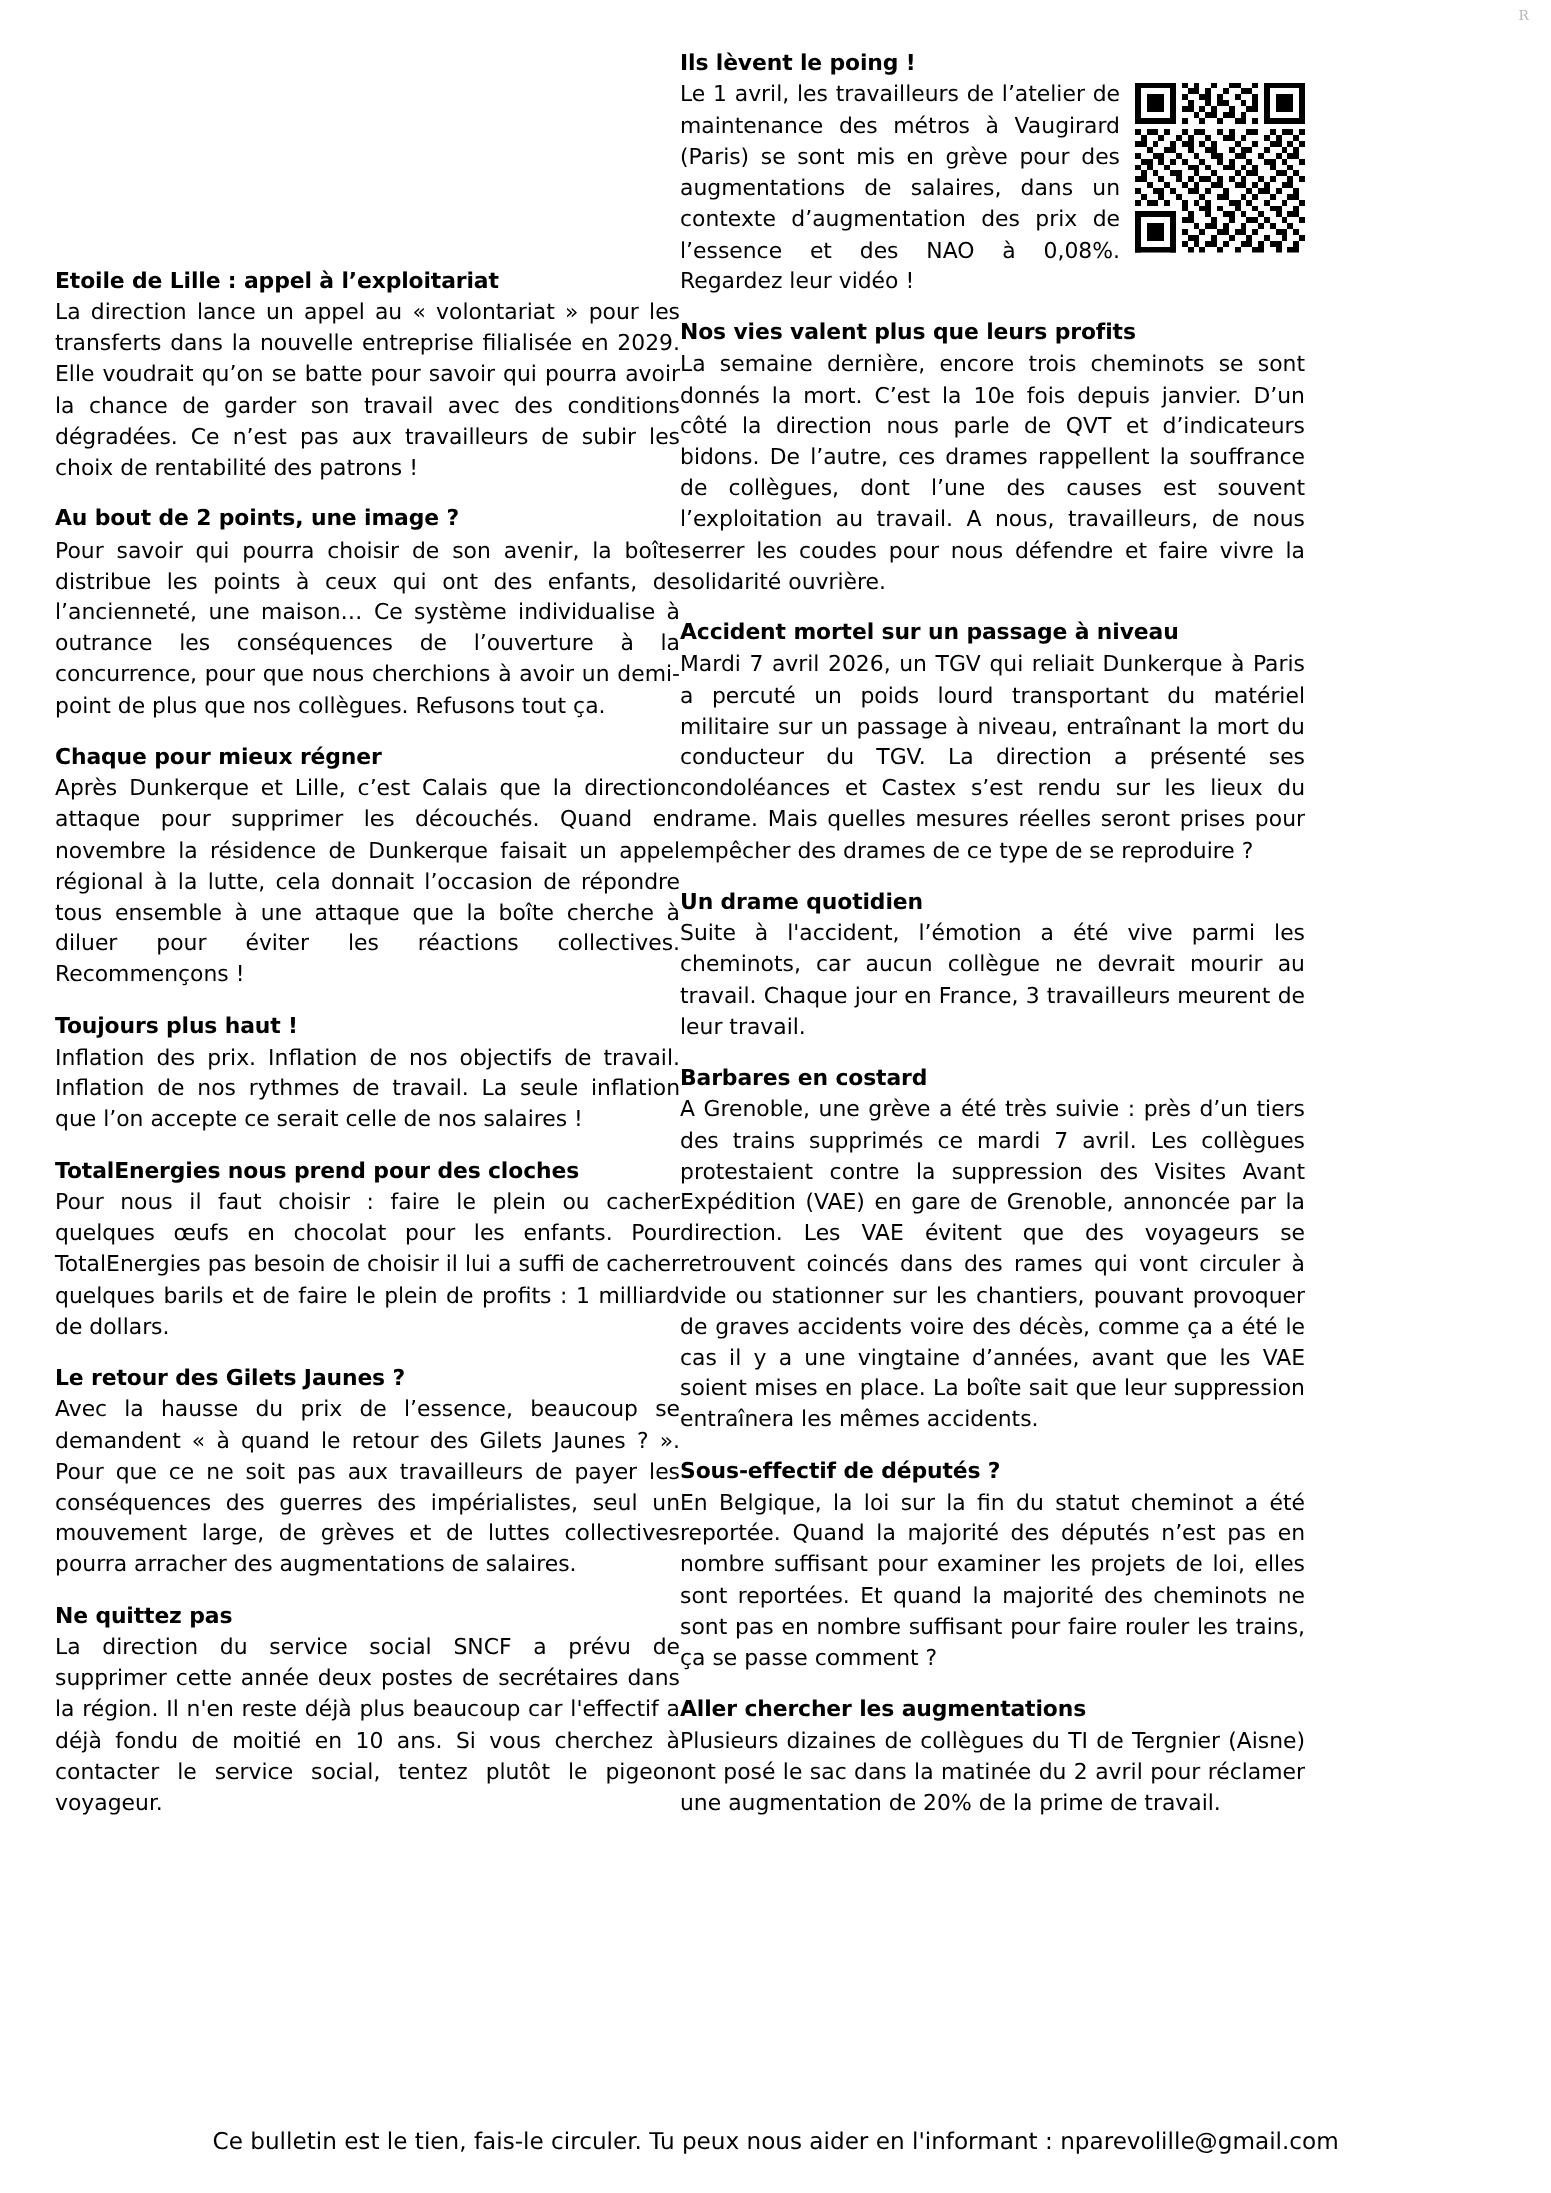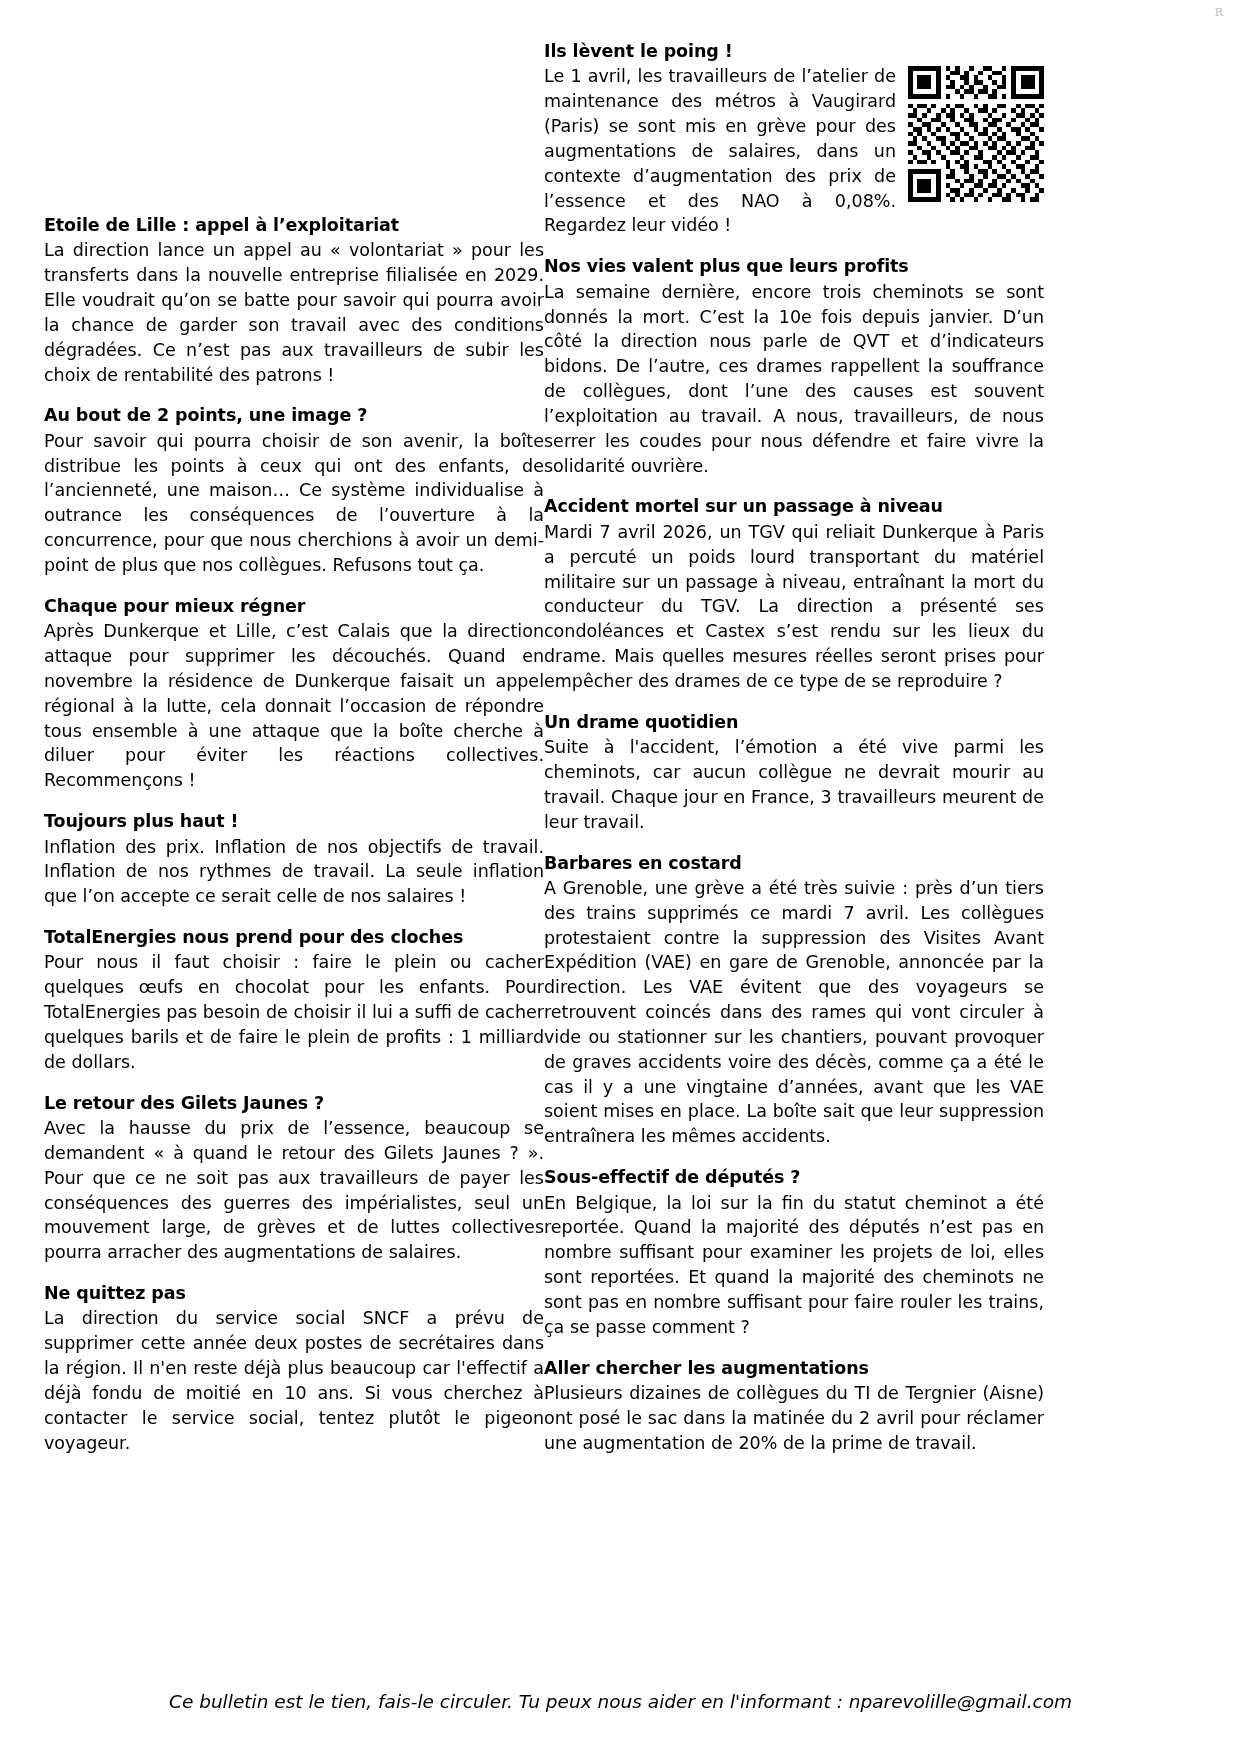--- a/index.html
+++ b/index.html
@@ -69,23 +69,22 @@
     width: 136px;
     height: 136px;
     background: #ffffff;
     position: relative;
   }
   .qr svg { display: block; }
   .footer {
     position: absolute;
     left: 0;
     right: 0;
-    bottom: 42px;
+    bottom: 30px;
     text-align: center;
-    font-style: italic;
     font-size: 18.5px;
     font-family: "DejaVu Sans", sans-serif;
   }
 </style>
 </head>
 <body>
 
 <div class="page">
 
   <div class="corner-mark">R</div>

